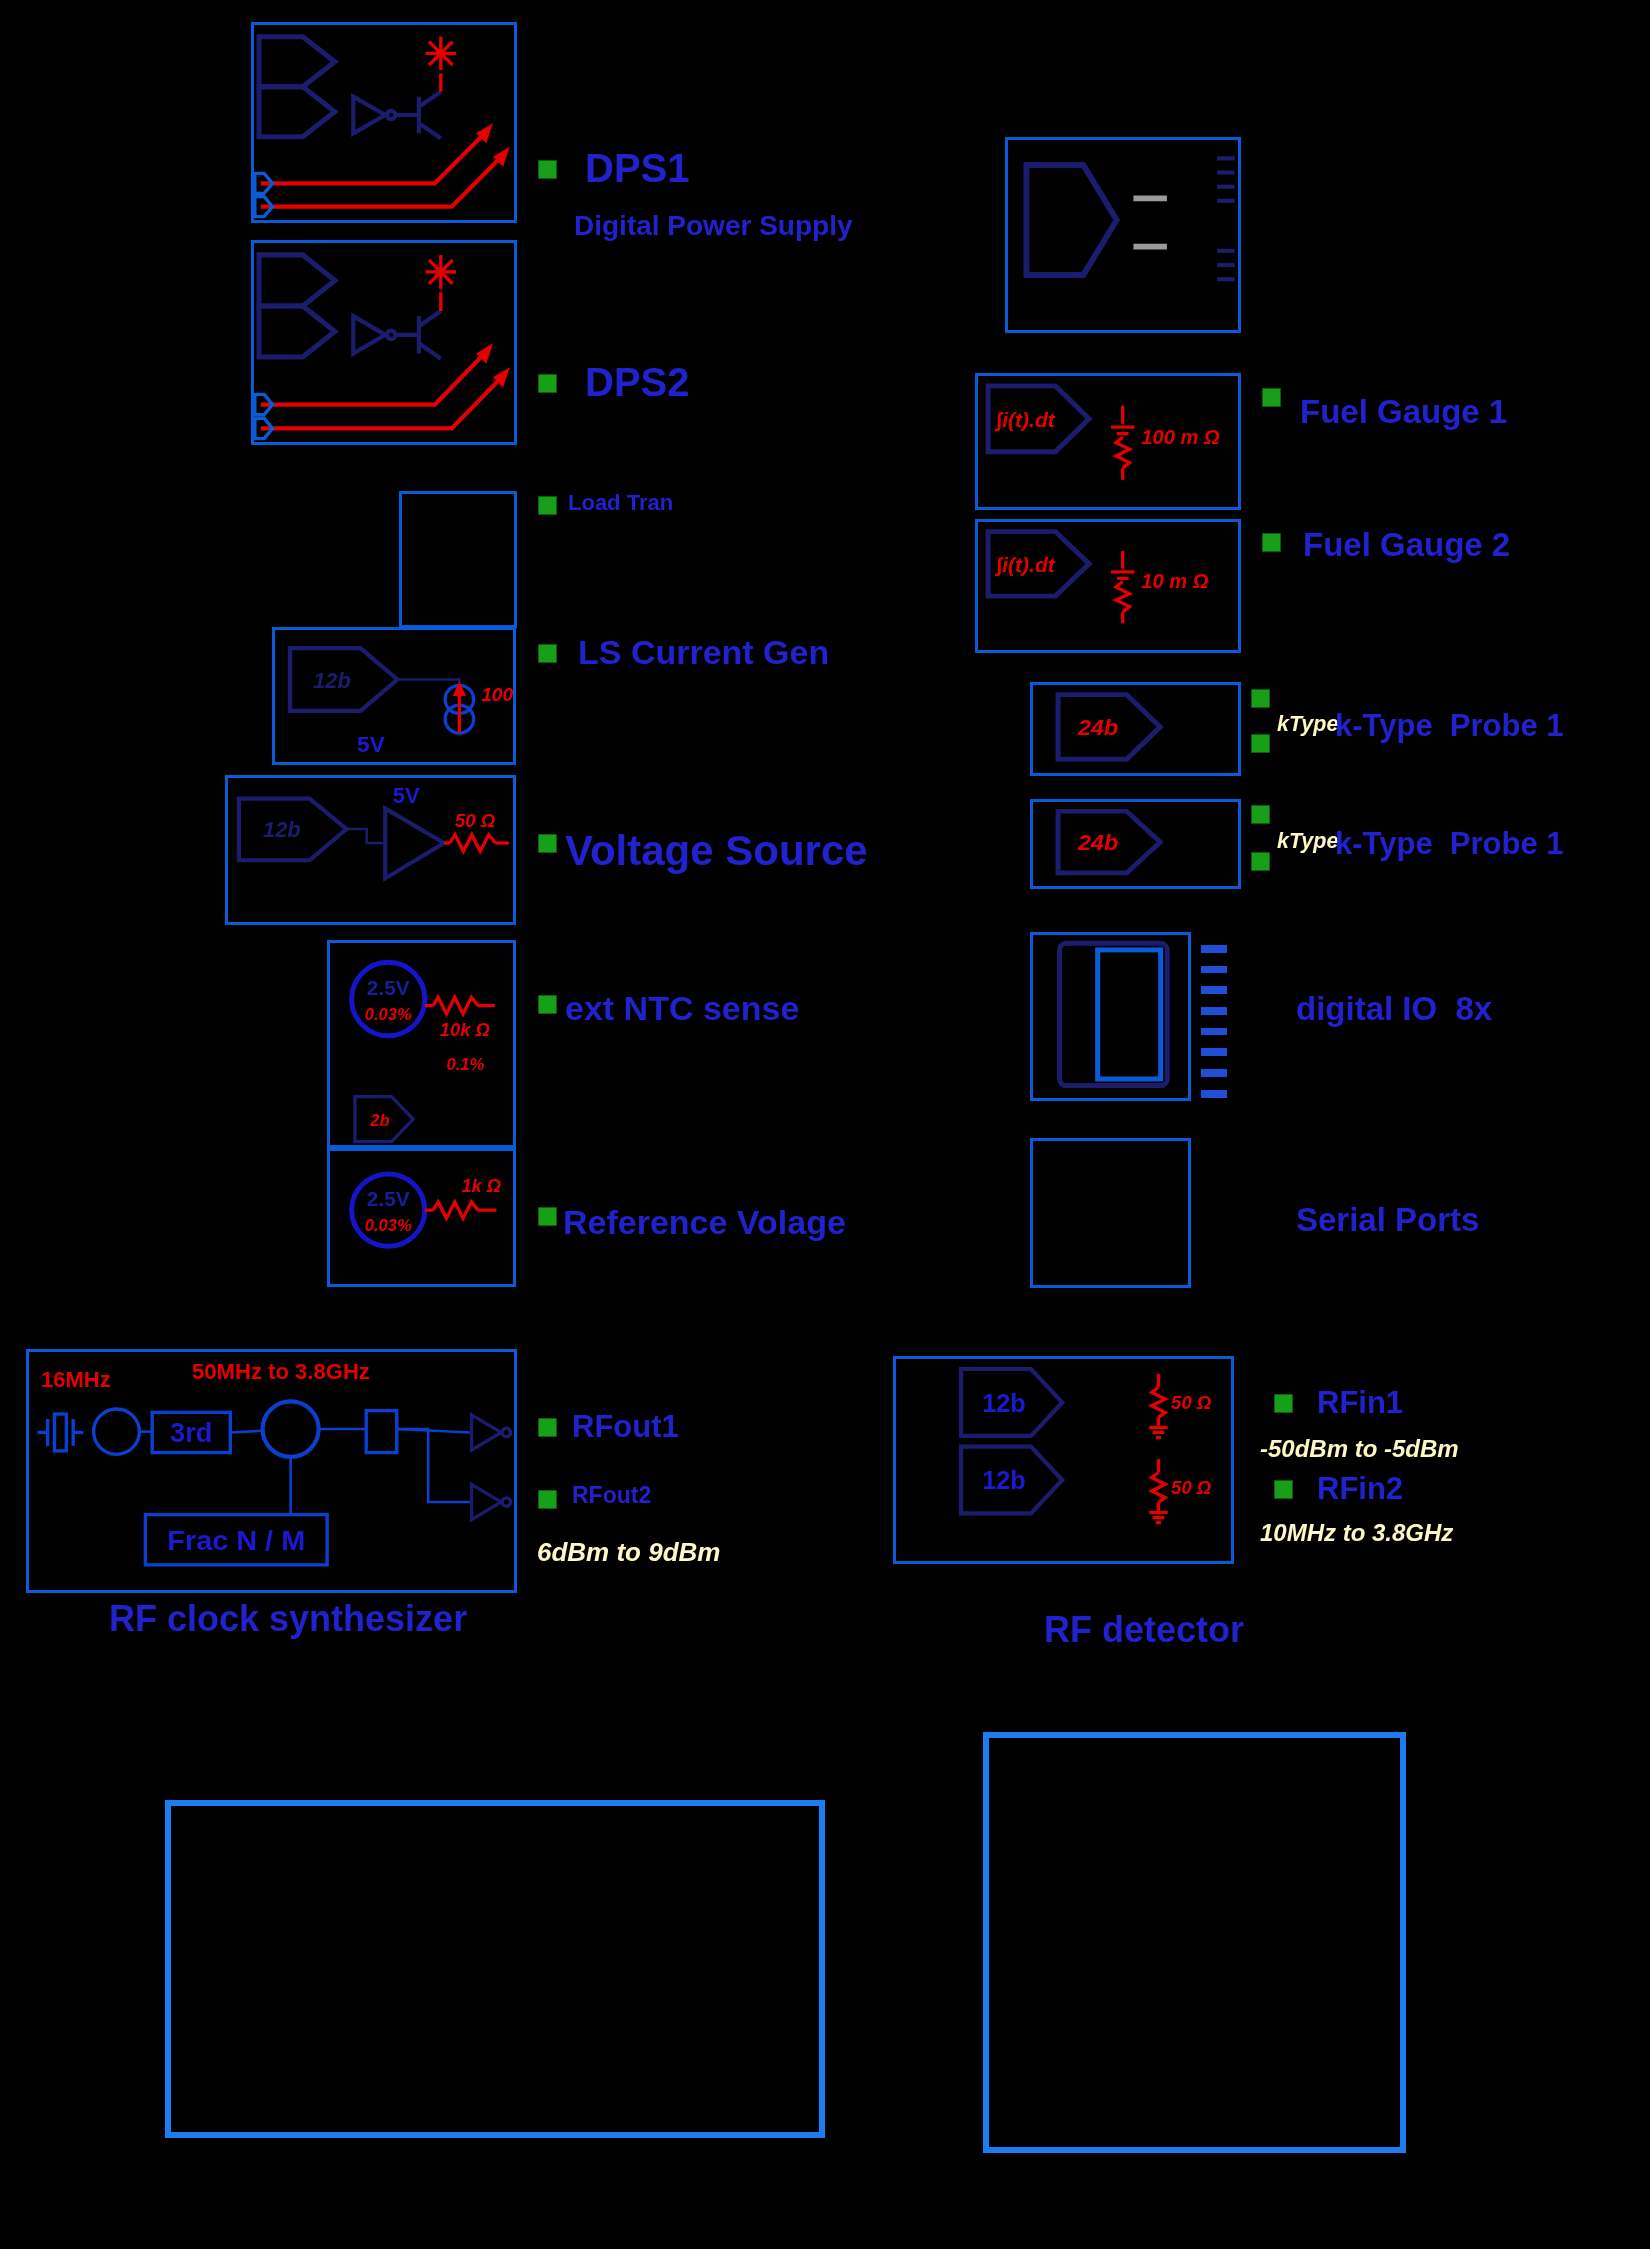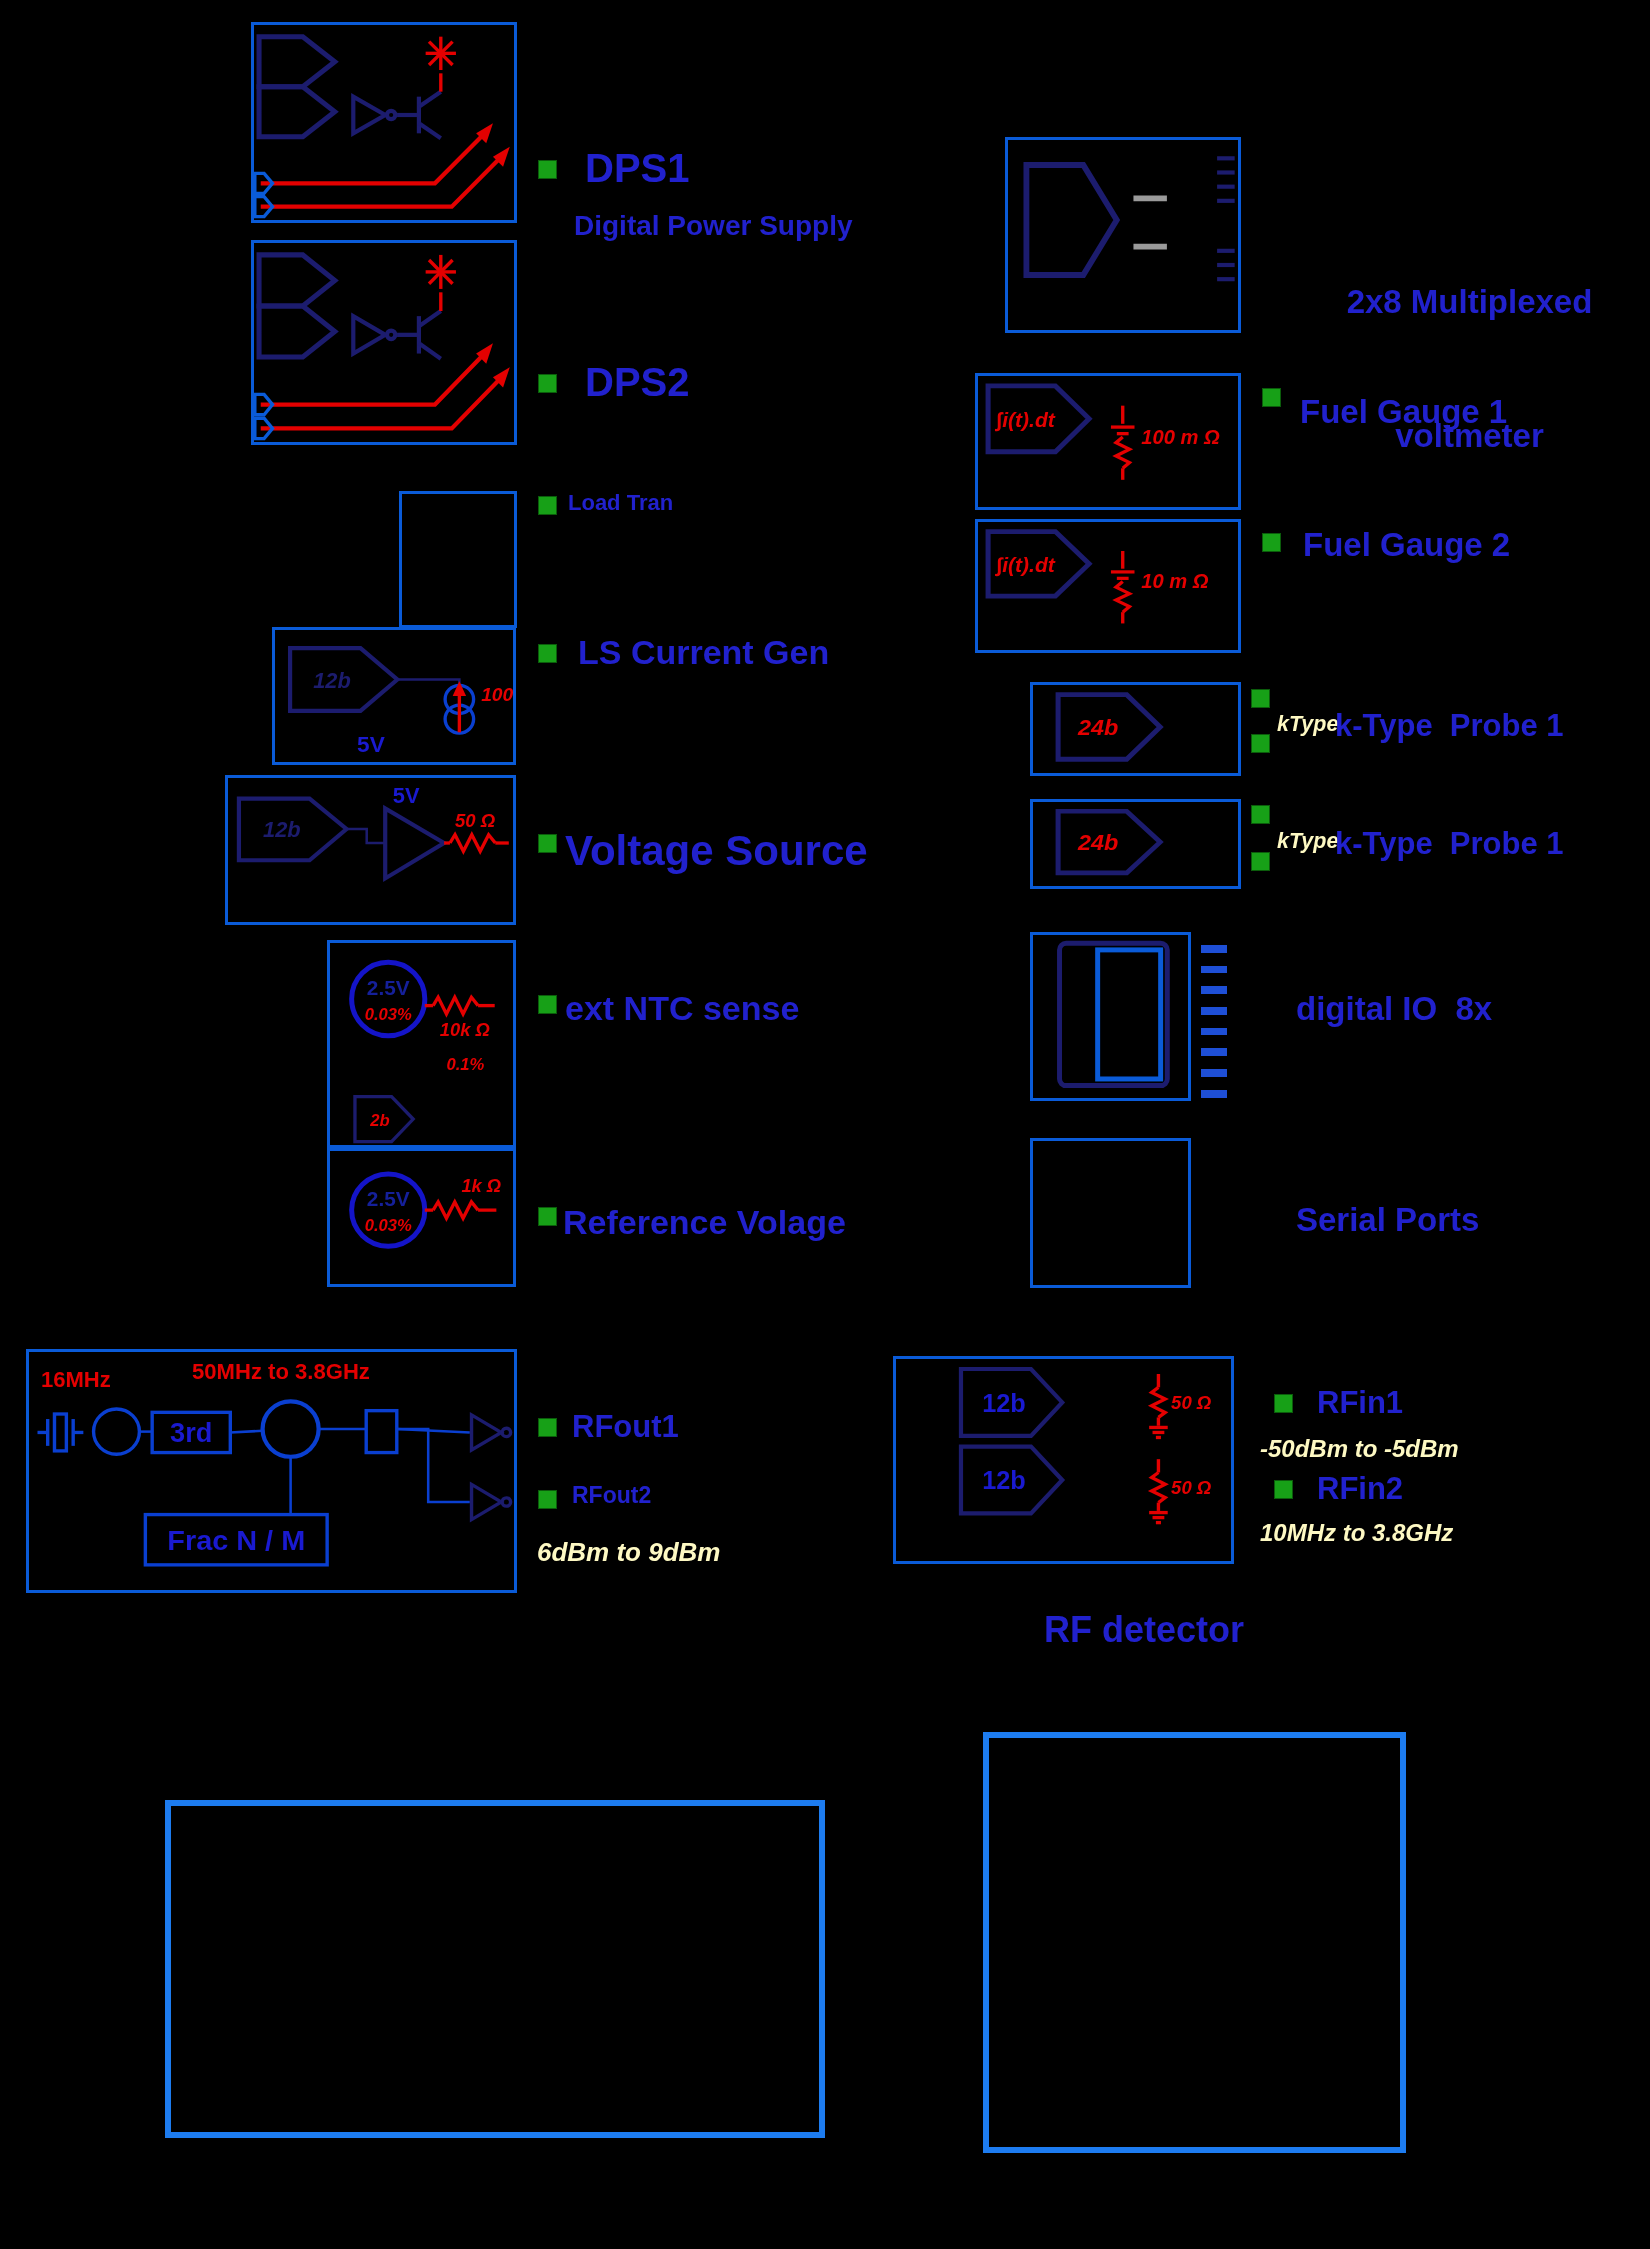--- a/index.html
+++ b/index.html
@@ -208,43 +208,40 @@
       </g>
       <rect x="137" y="194" width="214" height="60" stroke="#0a3fd0" stroke-width="4" fill="none"></rect>
       <text x="244" y="236" font-size="34" font-weight="bold" fill="#1a1ad0" text-anchor="middle">Frac N / M</text>
     </svg>
   </div>
   <div class="pin" style="left:538px;top:1418px;"></div>
   <div class="pin" style="left:538px;top:1490px;"></div>
   <div class="lbl" style="left:572px;top:1409px;font-size:31px;">RFout1</div>
   <div class="lbl" style="left:572px;top:1482px;font-size:23px;">RFout2</div>
   <div class="red" style="left:537px;top:1537px;font-size:26px;">6dBm to 9dBm</div>
+  <div class="lbl" style="left:109px;top:1598px;font-size:36px;">RF clock synthesizer</div>
 
   <div class="box" style="left:1005px;top:137px;width:236px;height:196px;">
     <svg viewBox="0 0 275 228" width="100%" height="100%" preserveAspectRatio="none">
       <polygon points="22,30 90,30 130,96 90,162 22,162" stroke="#1c1c6e" stroke-width="7" fill="none"></polygon>
       <g stroke="#9a9a9a" stroke-width="7">
         <line x1="150" y1="70" x2="190" y2="70"></line>
         <line x1="150" y1="128" x2="190" y2="128"></line>
       </g>
       <g stroke="#1c1c6e" stroke-width="5">
         <line x1="250" y1="22" x2="271" y2="22"></line>
         <line x1="250" y1="39" x2="271" y2="39"></line>
         <line x1="250" y1="56" x2="271" y2="56"></line>
         <line x1="250" y1="73" x2="271" y2="73"></line>
         <line x1="250" y1="133" x2="271" y2="133"></line>
         <line x1="250" y1="150" x2="271" y2="150"></line>
         <line x1="250" y1="167" x2="271" y2="167"></line>
       </g>
     </svg>
   </div>
-  <div class="lbl center" style="left:1319px;top:191px;width:301px;font-size:33px;line-height:1.35;">
-    <div>2x8 Multiplexed</div>
-    <div>voltmeter</div>
-  </div>
 
   <div class="box" style="left:975px;top:373px;width:266px;height:137px;">
     <svg viewBox="0 0 309 159" width="100%" height="100%" preserveAspectRatio="none">
       <polygon points="12,12 92,12 132,52 92,92 12,92" stroke="#1c1c6e" stroke-width="6" fill="none"></polygon>
       <text x="22" y="62" font-size="25" font-weight="bold" font-style="italic" fill="#e40000">∫i(t).dt</text>
       <g stroke="#e40000" stroke-width="4" fill="none">
         <line x1="172" y1="36" x2="172" y2="58"></line>
         <line x1="158" y1="62" x2="186" y2="62"></line>
         <line x1="165" y1="70" x2="179" y2="70"></line>
         <polyline points="172,74 164,81 180,89 164,97 180,105 172,112"></polyline>

